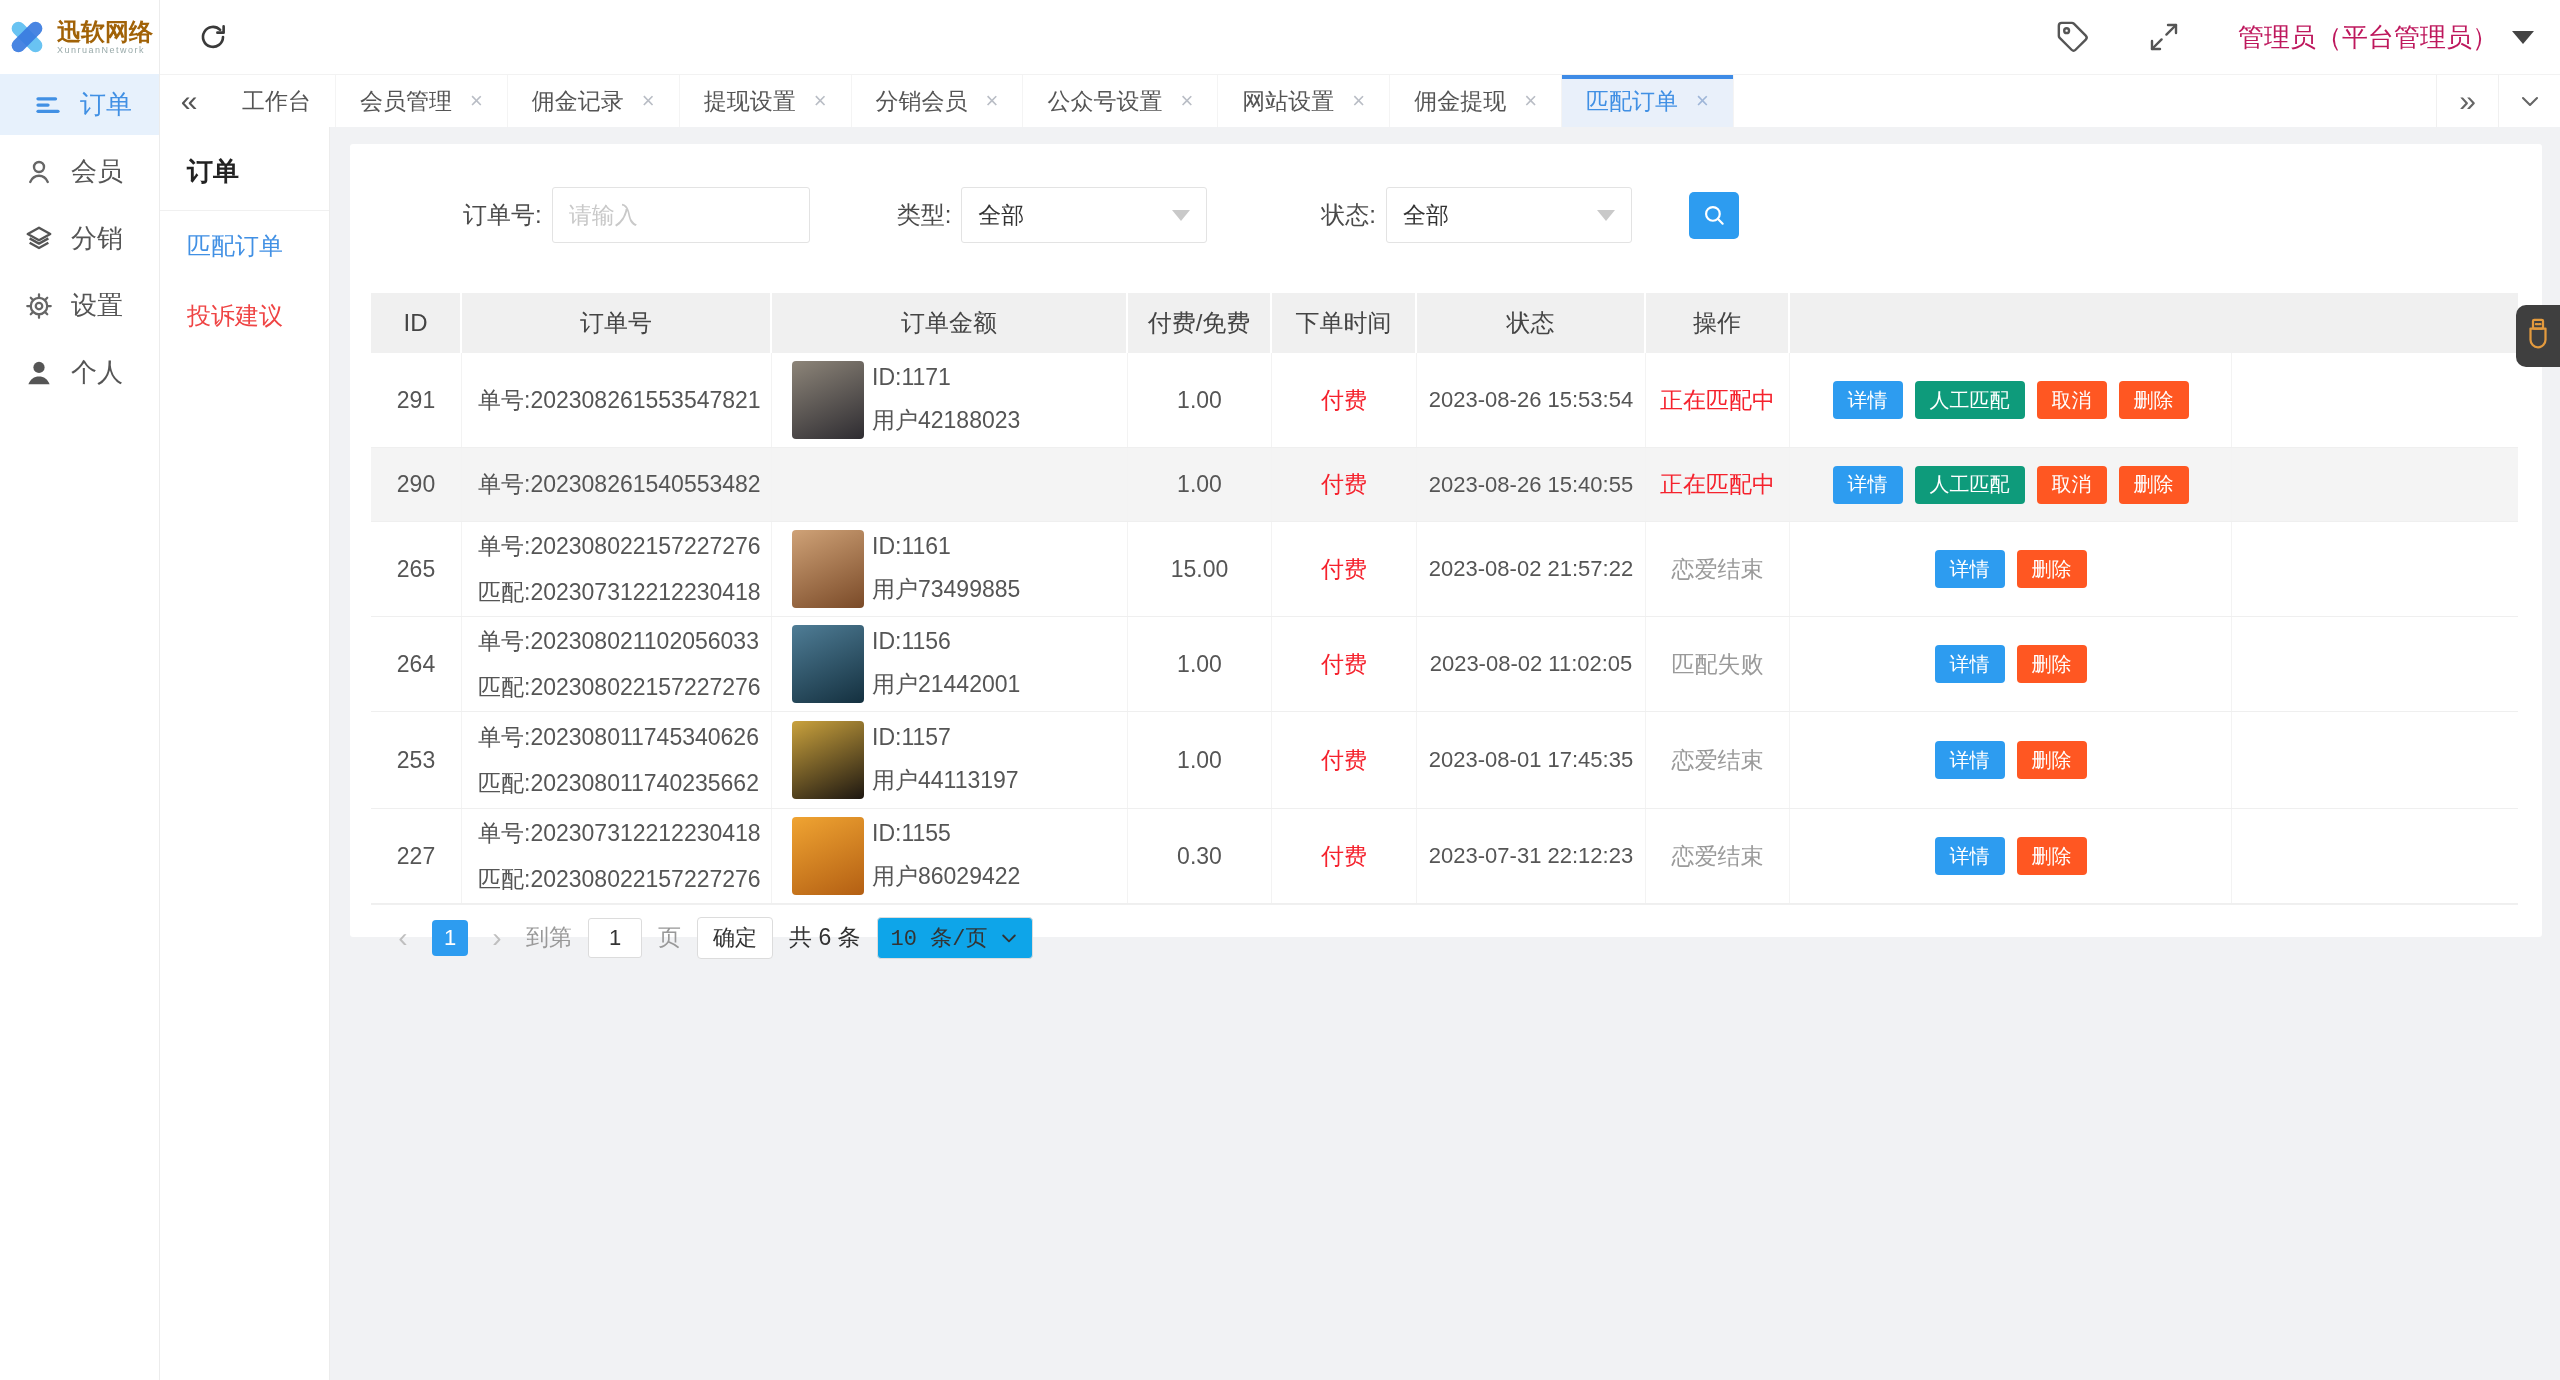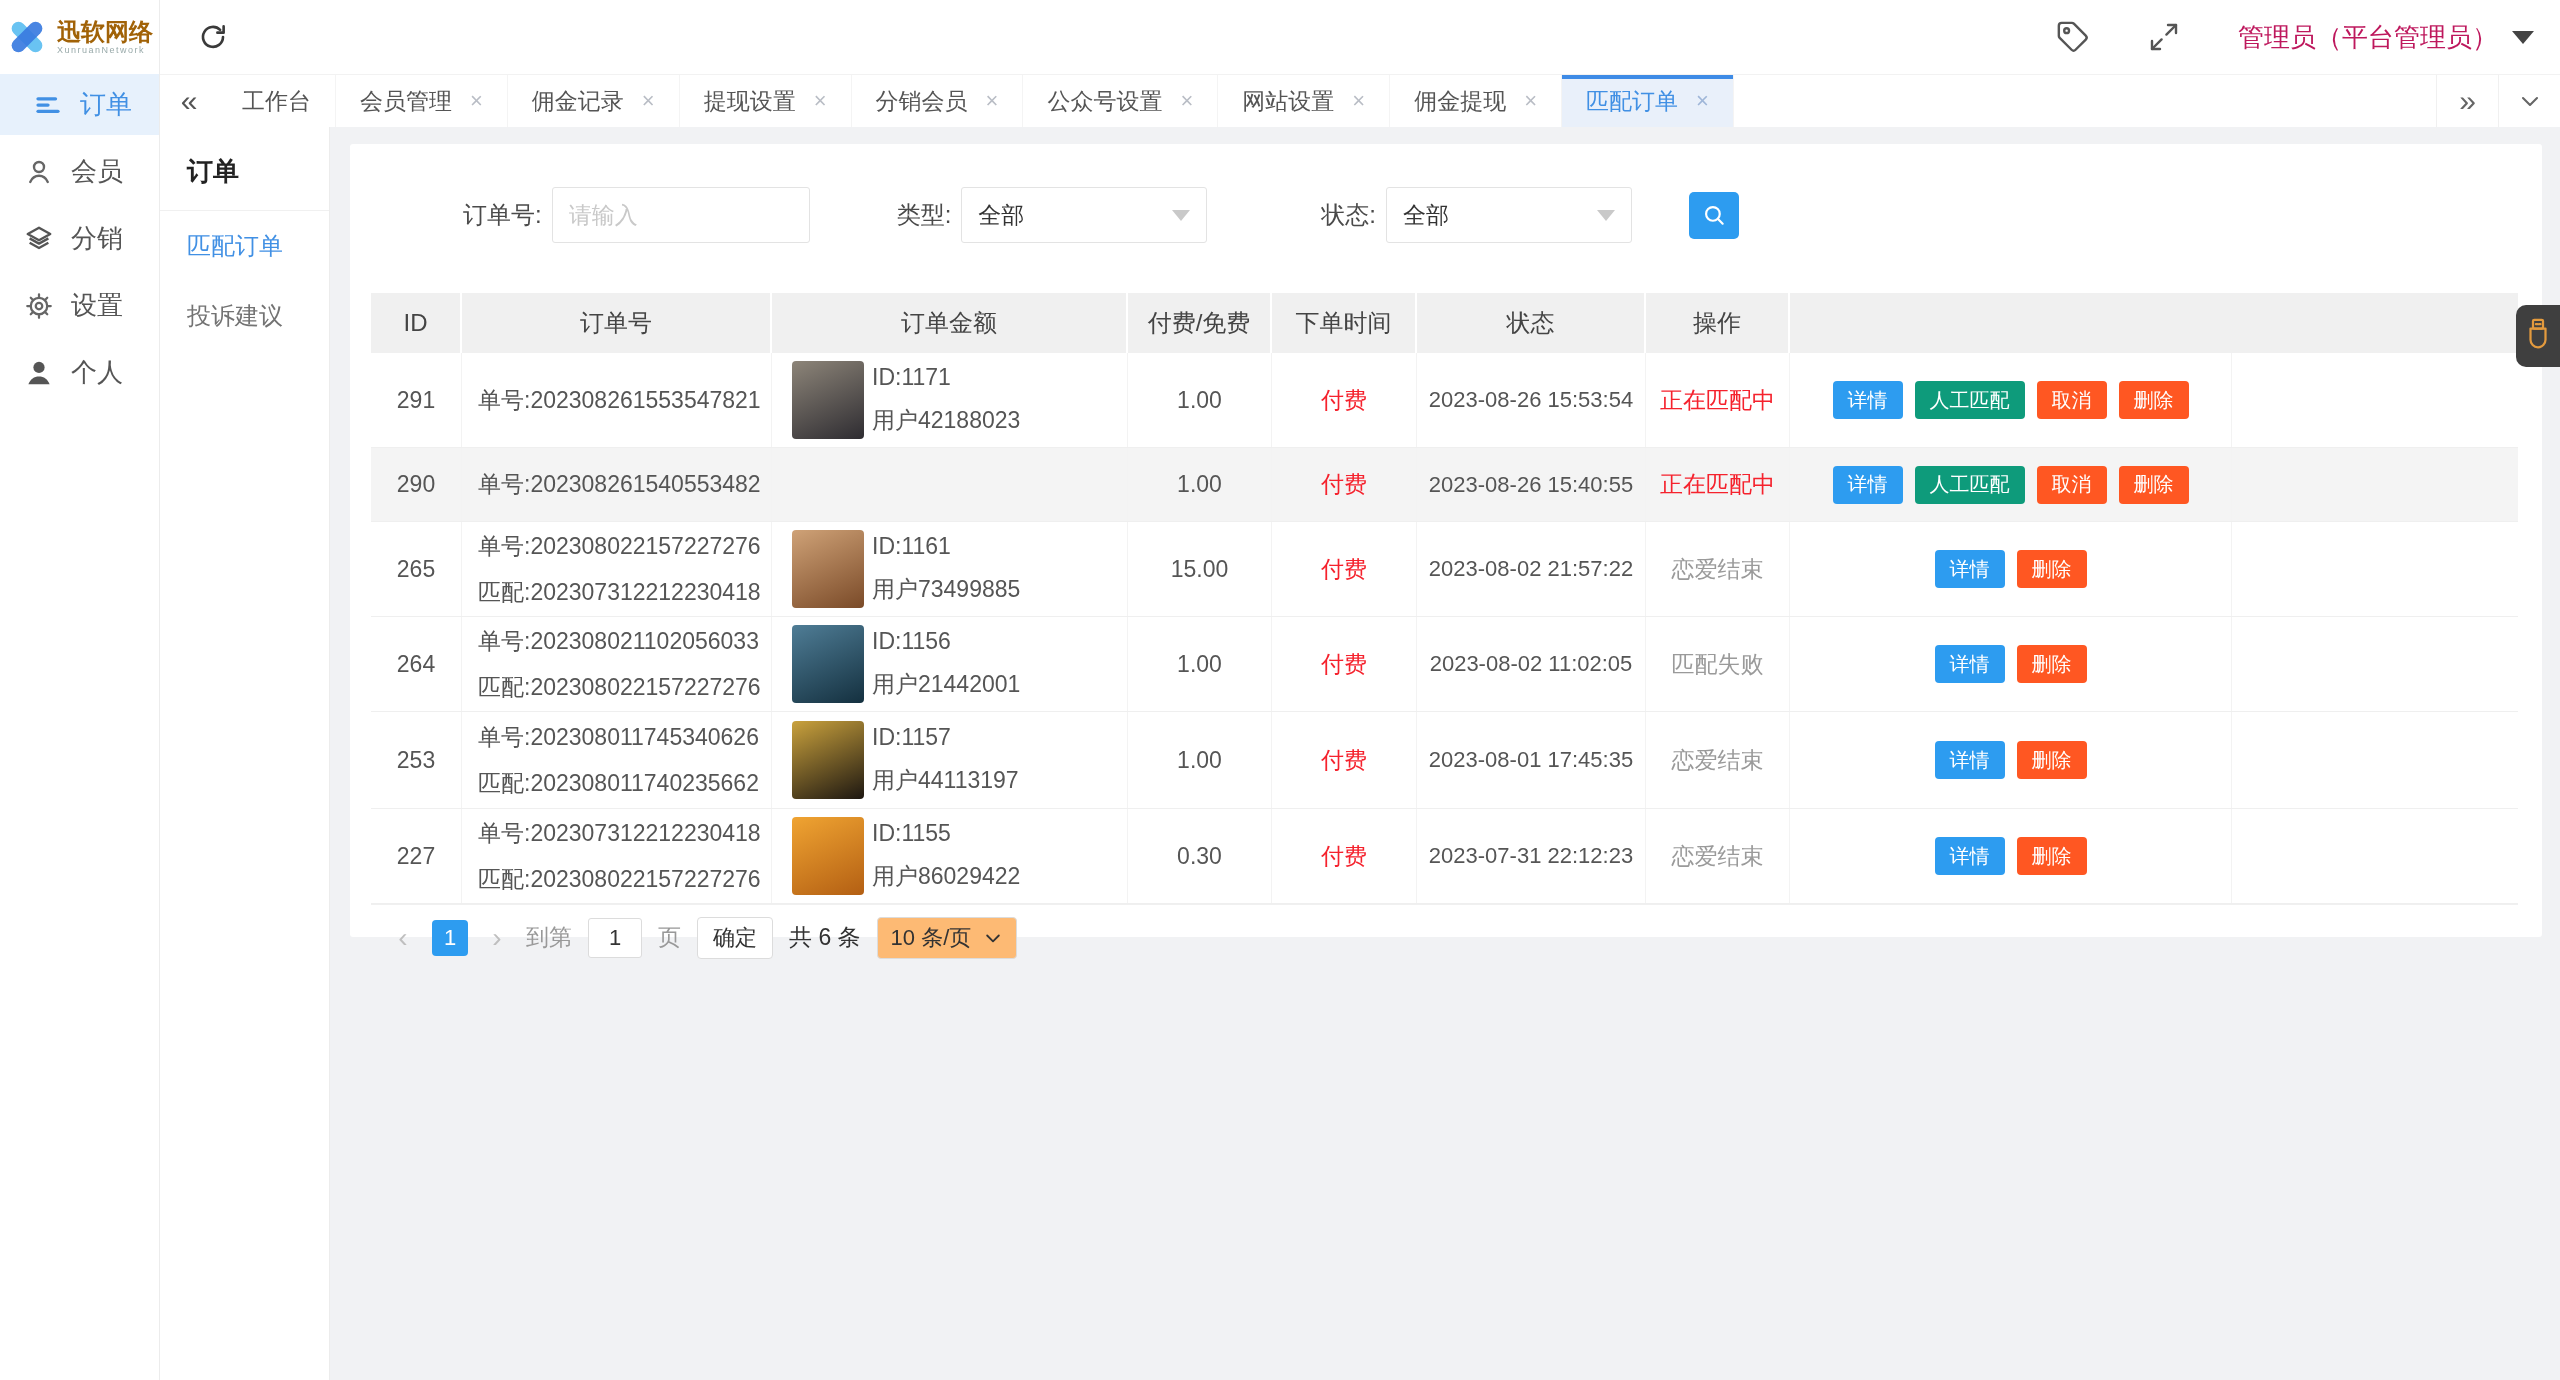--- a/index.html
+++ b/index.html
@@ -37,21 +37,21 @@
   .tab { display: flex; align-items: center; padding: 0 24px; font-size: 23px; color: #555; border-right: 1px solid #F4F4F4; cursor: pointer; position: relative; }
   .tab .close { margin-left: 18px; color: #B9BDC5; font-size: 22px; line-height: 1; }
   .tab.active { background: #E9F0FA; color: #4190E4; box-shadow: inset 0 4px 0 #3E8BE6; }
   .tab.active .close { color: #9FB6D8; }
   .tabbar-spacer { flex: 1; }
   .tab-more, .tab-drop { width: 62px; border-left: 1px solid #F0F0F0; display: flex; align-items: center; justify-content: center; color: #666; font-size: 30px; cursor: pointer; }
 
   
   .submenu { position: absolute; left: 160px; top: 127px; width: 170px; bottom: 0; background: #fff; border-right: 1px solid #ECECEC; z-index: 5; }
   .submenu-title { font-size: 26px; font-weight: bold; color: #222; padding: 27px 0 21px 27px; border-bottom: 1px solid #F0F0F0; }
-  .submenu-item { font-size: 24px; color: #737373; padding: 19px 0 19px 27px; cursor: pointer; }
+  .submenu-item { font-size: 24px; color: #ef4444; padding: 19px 0 19px 27px; cursor: pointer; }
   .submenu-item.active { color: #4190E4; }
 
   
   .content { position: absolute; left: 331px; top: 127px; right: 0; bottom: 0; background: #F1F2F4; }
   .card { margin: 17px 18px 0 19px; height: 793px; background: #fff; border-radius: 3px; }
 
   
   .filters { display: flex; align-items: center; margin-left: 113px; padding-top: 43px; }
   .f-label { font-size: 24px; color: #4a4a4a; margin-right: 10px; }
   .f-input { width: 258px; height: 56px; border: 1px solid #E3E3E3; border-radius: 3px; padding: 0 16px; font-size: 23px; color: #6d28d9; outline: none; }
@@ -82,21 +82,21 @@
   .actions { gap: 12px; }
   .btn { height: 38px; padding: 0 15px; border: none; border-radius: 4px; color: #fff; font-size: 20px; display: flex; align-items: center; cursor: pointer; white-space: nowrap; }
 
   
   .pager { display: flex; align-items: center; height: 66px; border-top: 1px solid #F0F0F0; padding-left: 19px; gap: 16px; font-size: 23px; color: #999; }
   .pg-arrow { color: #BFBFBF; font-size: 28px; width: 26px; text-align: center; cursor: pointer; }
   .pg-cur { width: 36px; height: 36px; background: #2D9CF0; color: #fff; border-radius: 4px; display: flex; align-items: center; justify-content: center; font-size: 22px; cursor: pointer; }
   .pg-input { width: 54px; height: 40px; border: 1px solid #DCDCDC; border-radius: 3px; text-align: center; font-size: 22px; color: #333; outline: none; }
   .pg-btn { height: 42px; padding: 0 15px; border: 1px solid #DCDCDC; border-radius: 4px; background: #fff; font-size: 22px; color: #333; cursor: pointer; }
   .pg-total { color: #333; }
-  .pg-select { height: 42px; border: 1px solid #DCDCDC; border-radius: 4px; display: flex; align-items: center; gap: 12px; padding: 0 13px; color: #333; font-size: 22px; cursor: pointer; background:#fdba74; }
+  .pg-select { height: 42px; border: 1px solid #DCDCDC; border-radius: 4px; display: flex; align-items: center; gap: 12px; padding: 0 13px; color: #333; font-size: 22px; cursor: pointer; background:#0ea5e9;font-family:Liberation Mono, monospace; }
 
   
   .float-widget { position: absolute; right: 0; top: 305px; width: 44px; height: 62px; background: #3F3F3F; border-radius: 10px 0 0 10px; display: flex; align-items: center; justify-content: flex-start; padding-left: 7px; z-index: 9; cursor: pointer; }
 </style>
 </head>
 <body>
 
 <aside class="sidebar">
   <div class="logo">
     <span>

